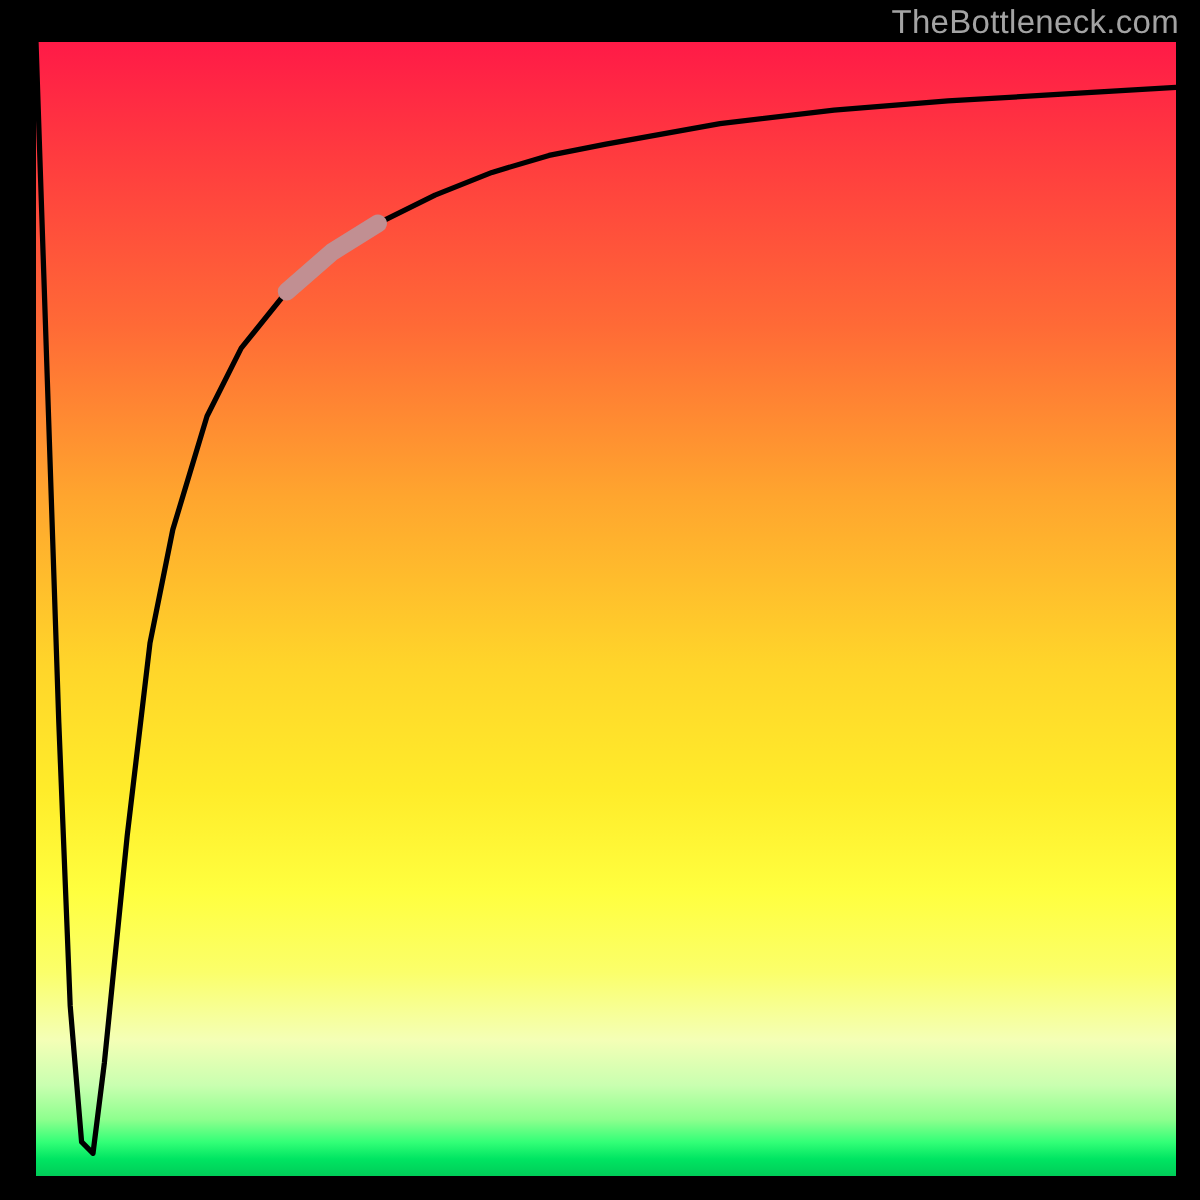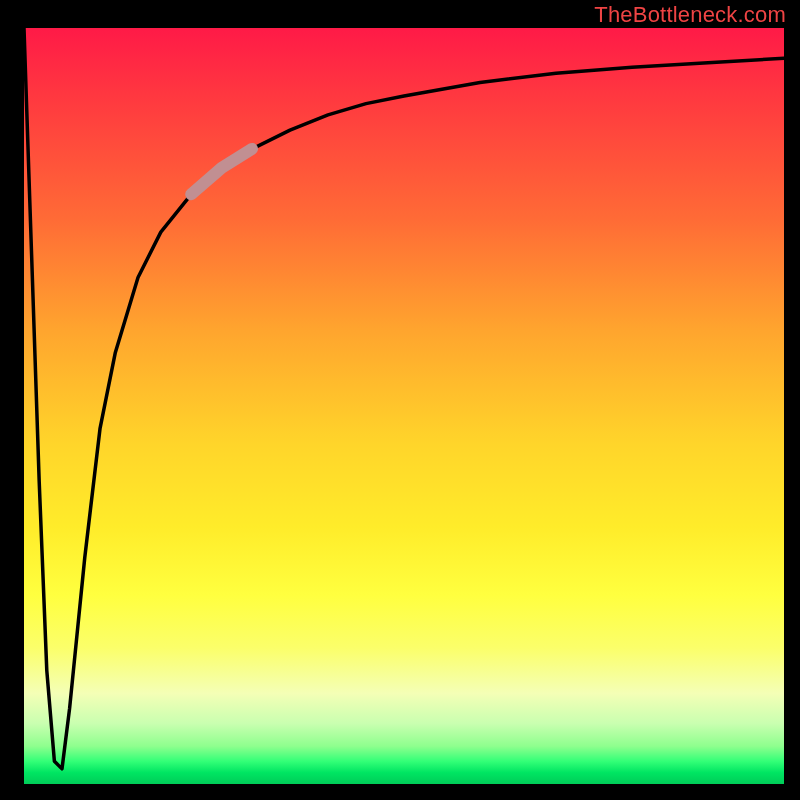--- a/index.html
+++ b/index.html
@@ -40,21 +40,21 @@
       #8eff8e 95%,
       #33ff77 97%,
       #00e562 98.5%,
       #00cc58 100%
     );
   }
   .attribution {
     position: absolute;
     top: 2px;
     right: 14px;
-    color: #ef4444;
+    color: #a3a3a3;
     font-size: 22px;
     font-weight: 400;
     letter-spacing: 0.2px;
     user-select: none;
   }
   svg.overlay {
     position: absolute;
     top: 28px;
     left: 24px;
     width: 760px;

